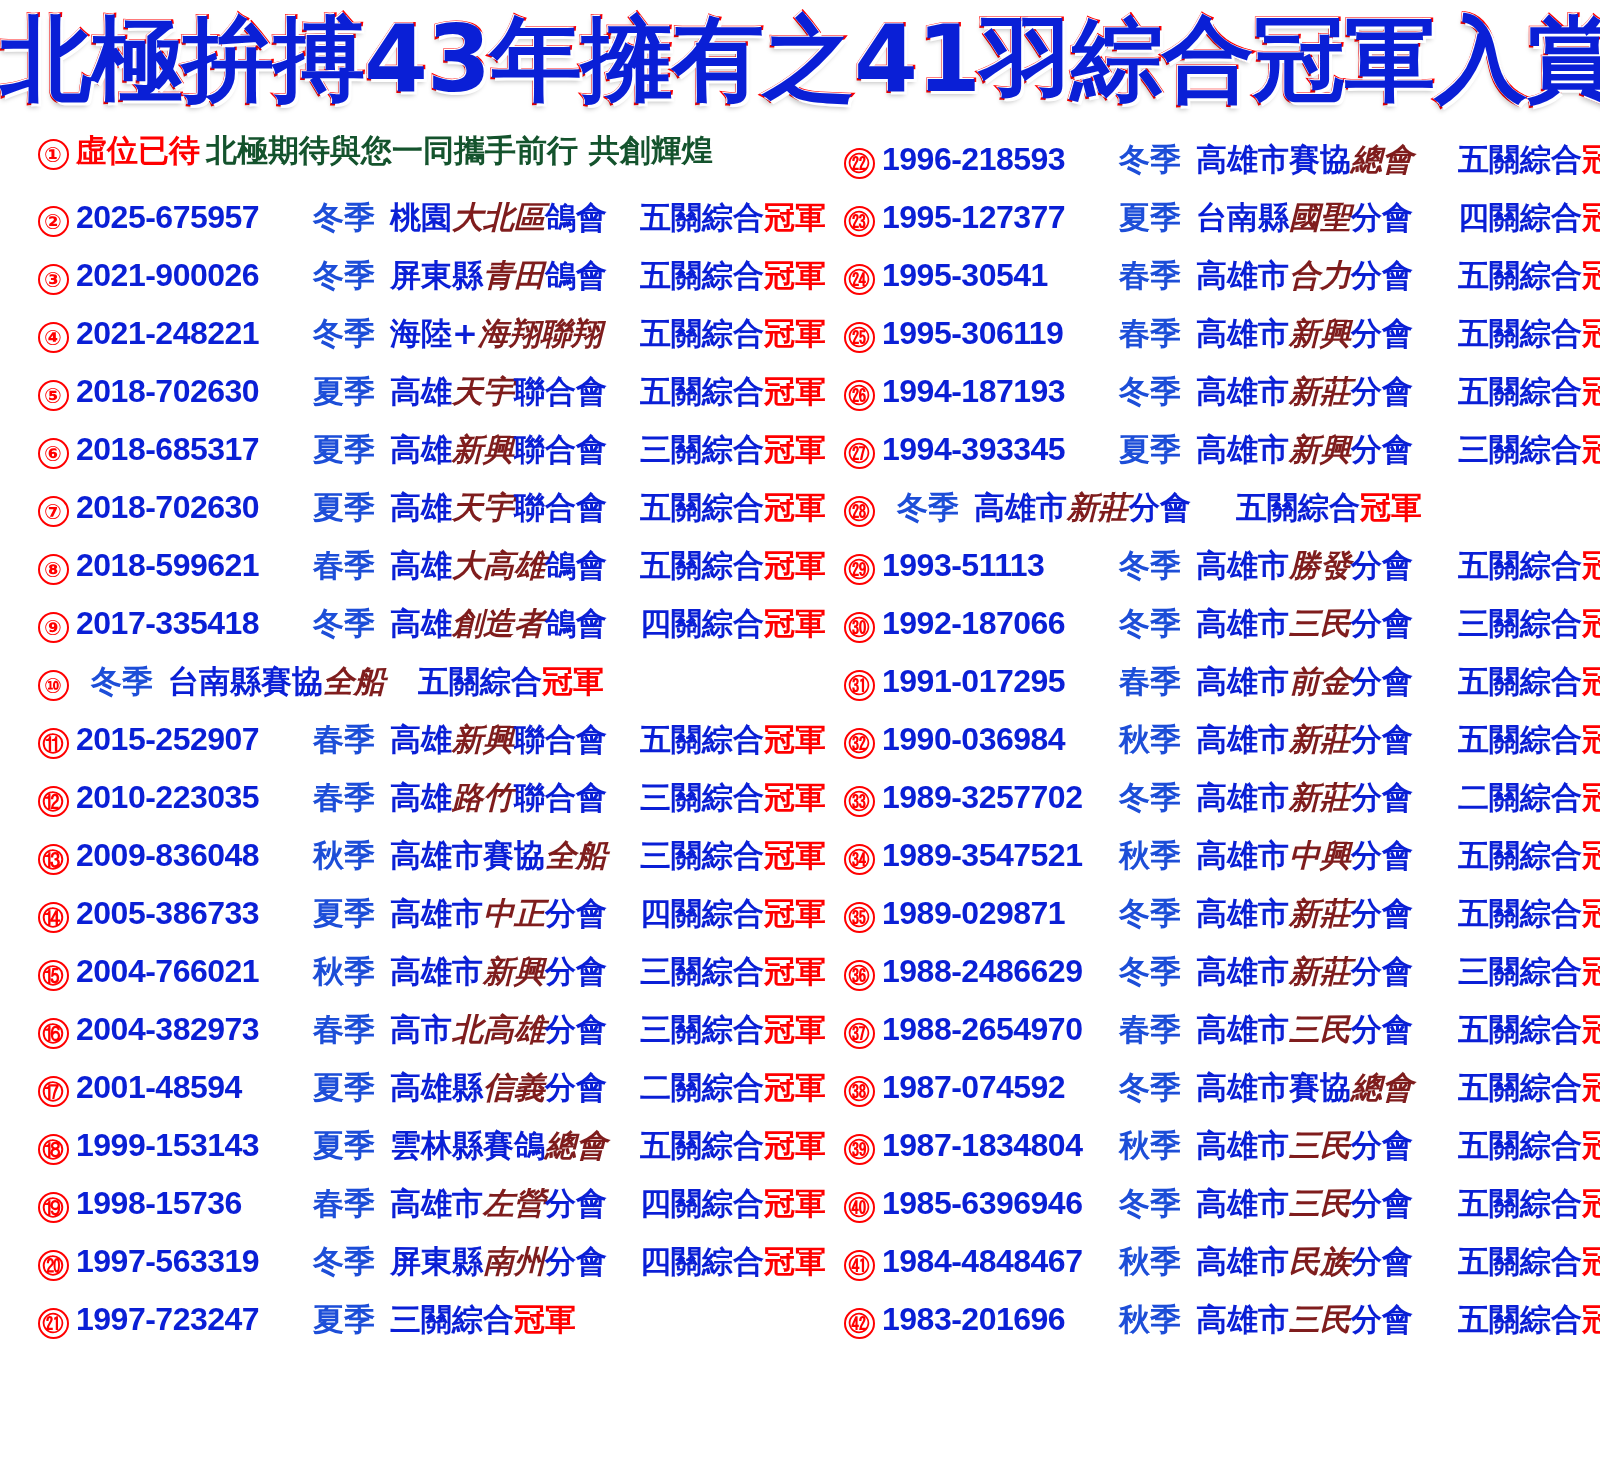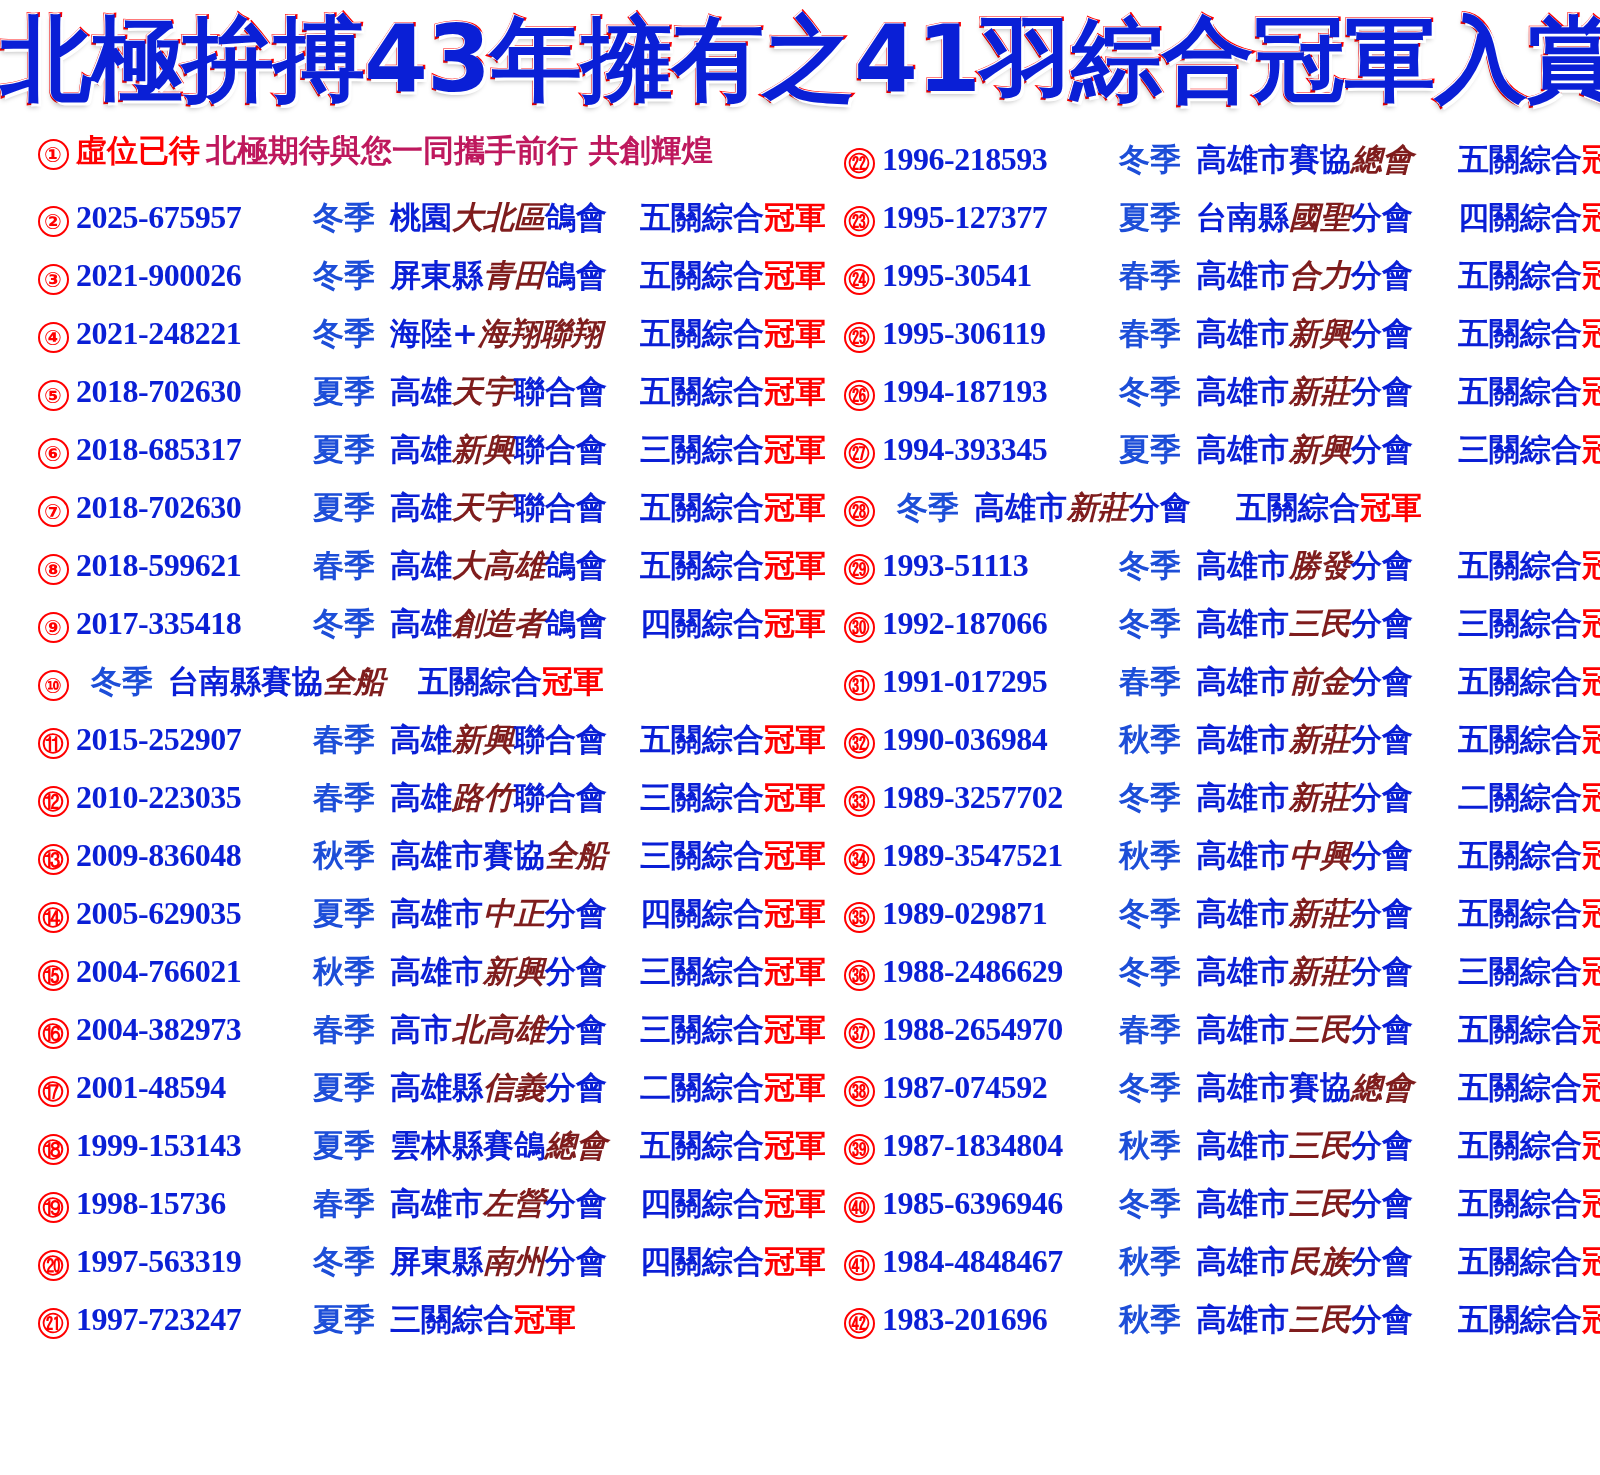--- a/index.html
+++ b/index.html
@@ -88,21 +88,21 @@
     border-radius: 50%;
     font-size: 21px;
     text-align: center;
     box-sizing: border-box;
     vertical-align: middle;
   }
 
   .ring {
     display: inline-block;
     color: #0a1fd6;
-    font-family: Liberation Serif, serif;
+    font-family: Liberation Sans, sans-serif;
     font-size: 32px;
     letter-spacing: -0.5px;
   }
   .col.left .ring { width: 222px; min-width: 222px; }
   .col.right .ring { width: 222px; min-width: 222px; }
 
   .season {
     display: inline-block;
     width: 92px;
     min-width: 92px;
@@ -132,21 +132,21 @@
   .note {
     display: flex;
     align-items: baseline;
     height: 58px;
     font-size: 31px;
     font-weight: bold;
     color: #ff0000;
     white-space: nowrap;
   }
   .note .txt { color: #ff0000; }
-  .note .txt2 { color: #be185d; padding-left: 6px;}
+  .note .txt2 { color: #14532d; padding-left: 6px;}
 </style>
 </head>
 <body>
 
 <div id="page">
 
   <div class="title-wrap">
     <div class="title">北極拚搏43年擁有之41羽綜合冠軍入賞成績鴿</div>
   </div>
 
@@ -239,21 +239,21 @@
           </div>
           <div class="row">
             <span class="num"><span class="circ">⑬</span></span>
             <span class="ring">2009-836048</span>
             <span class="season">秋季</span>
             <span class="club"><span>高雄市賽協</span><span class="hl">全船</span><span></span></span>
             <span class="award"><span>三關綜合</span><span class="champ">冠軍</span></span>
           </div>
           <div class="row">
             <span class="num"><span class="circ">⑭</span></span>
-            <span class="ring">2005-629035</span>
+            <span class="ring">2005-386733</span>
             <span class="season">夏季</span>
             <span class="club"><span>高雄市</span><span class="hl">中正</span><span>分會</span></span>
             <span class="award"><span>四關綜合</span><span class="champ">冠軍</span></span>
           </div>
           <div class="row">
             <span class="num"><span class="circ">⑮</span></span>
             <span class="ring">2004-766021</span>
             <span class="season">秋季</span>
             <span class="club"><span>高雄市</span><span class="hl">新興</span><span>分會</span></span>
             <span class="award"><span>三關綜合</span><span class="champ">冠軍</span></span>

